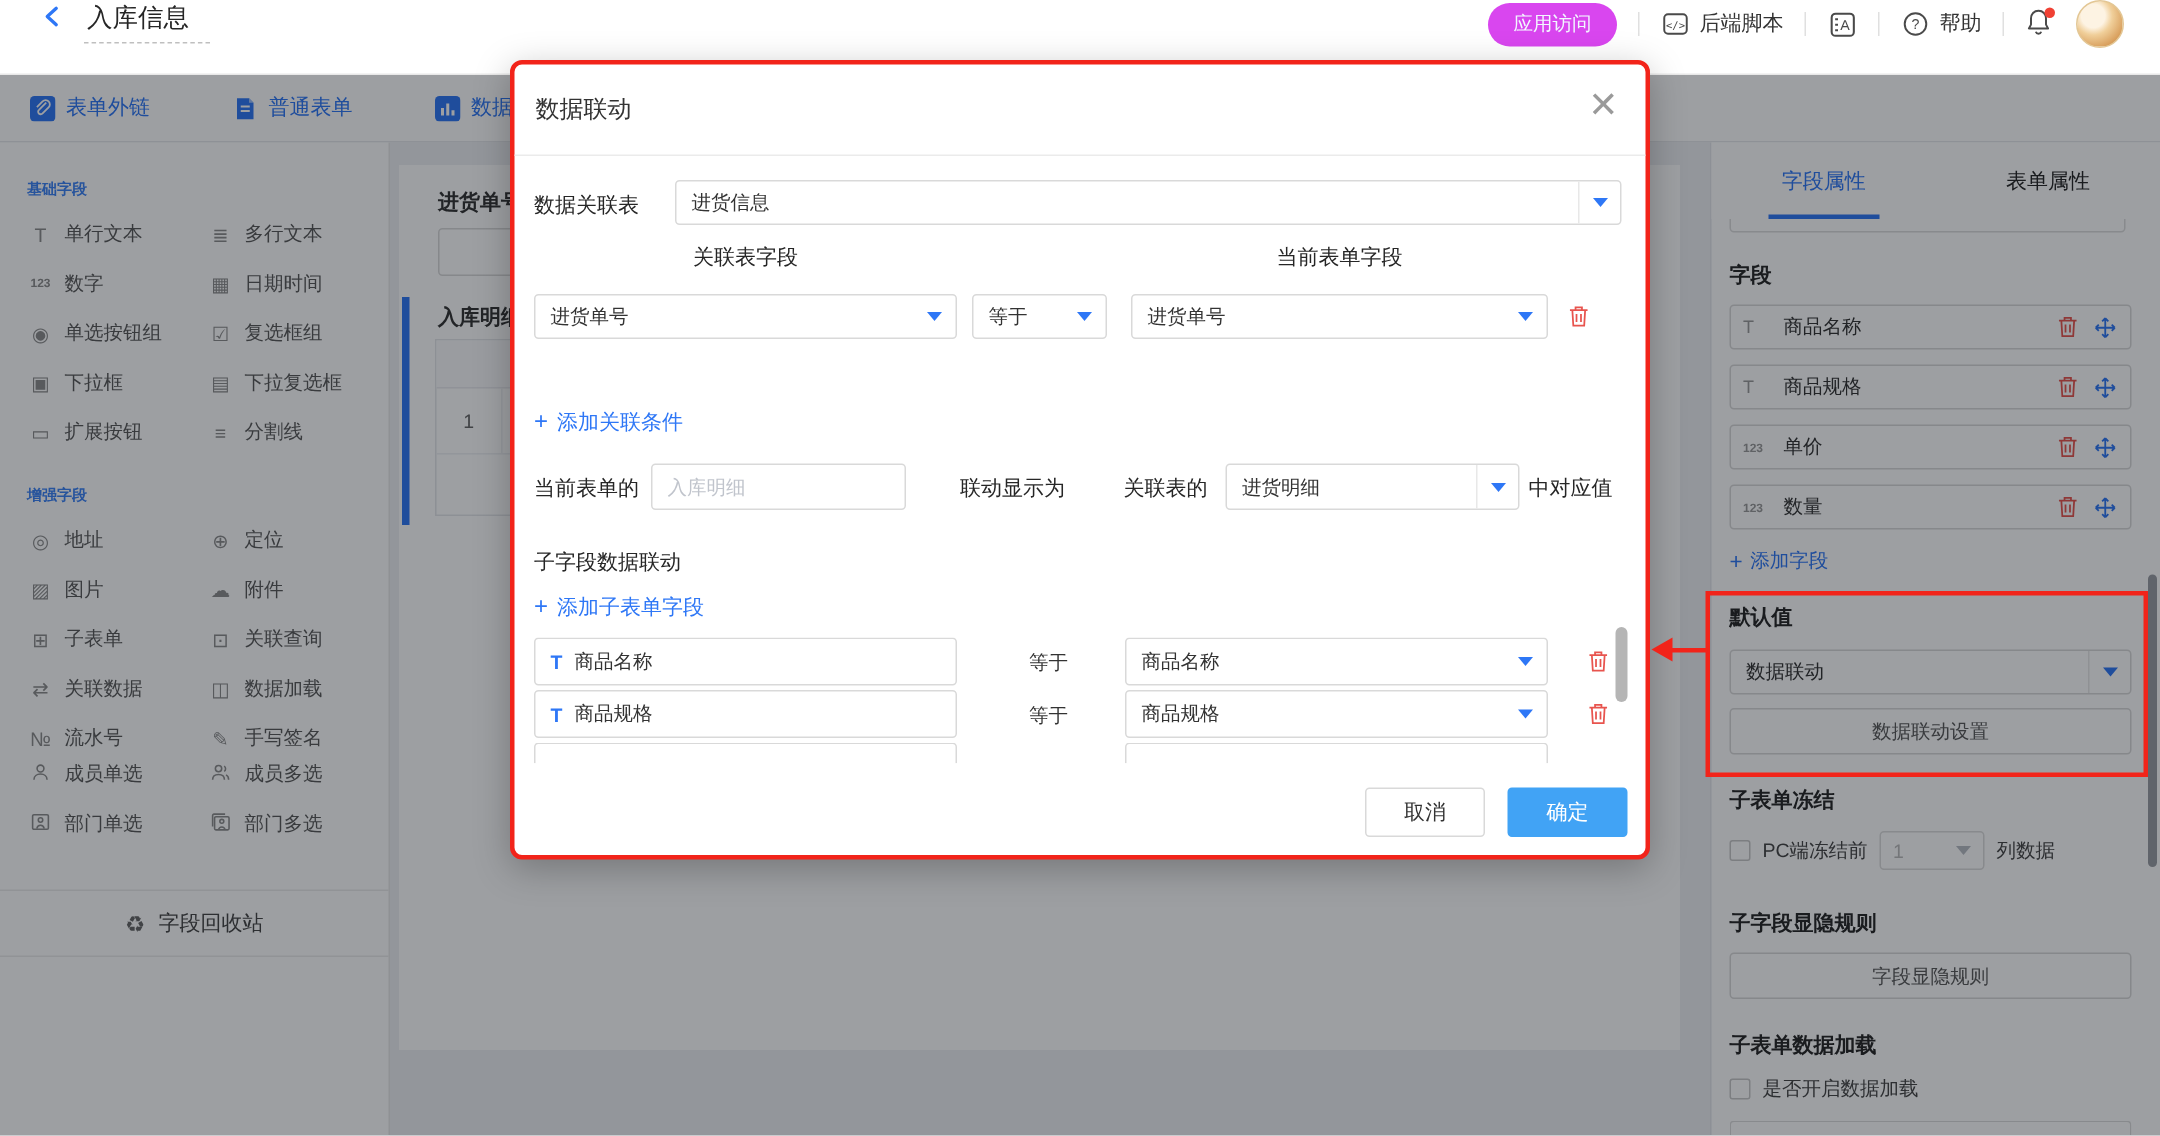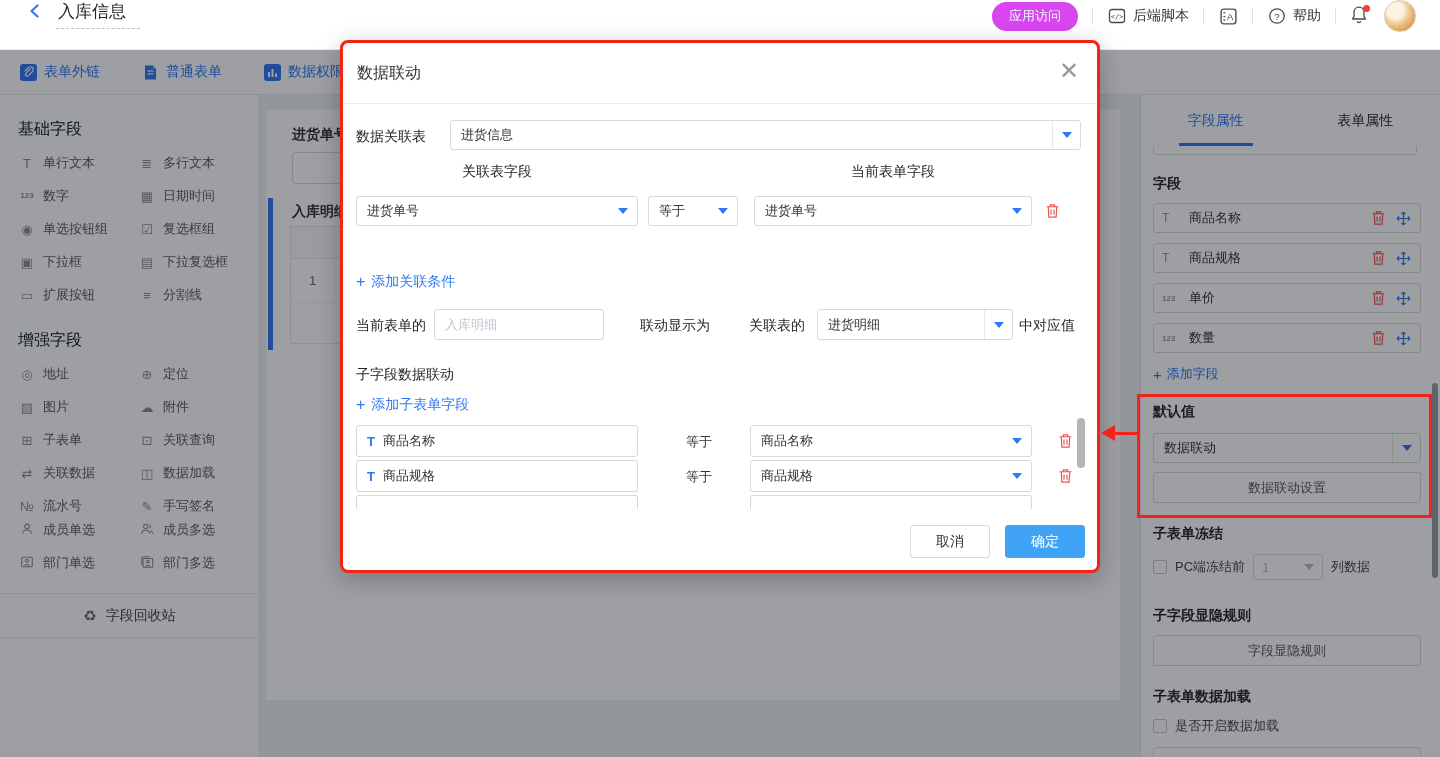--- a/index.html
+++ b/index.html
@@ -20,31 +20,31 @@
   .tb-ico { width:20px; height:20px; display:flex; align-items:center; justify-content:center; }
   .bell-wrap { position:relative; width:20px; height:22px; cursor:pointer; }
   .bell-dot { position:absolute; right:0px; top:0px; width:7px; height:7px; border-radius:50%; background:#f04134; }
   .avatar { width:32px; height:32px; border-radius:50%; cursor:pointer;
             background:radial-gradient(circle at 35% 32%, #fdf3e3 0 28%, #f0cf9a 45%, #d9a05e 75%, #b97e3e 100%);
             border:1px solid #e3c795; }
 
   
   .toolbar { position:absolute; left:0; top:50px; width:1440px; height:45px; background:#fff;
              border-bottom:1px solid #e6e8eb; display:flex; align-items:center; }
-  .tool-links { display:flex; gap:42px; padding-left:20px; }
+  .tool-links { display:flex; gap:55px; padding-left:20px; }
   .tool-link { display:flex; align-items:center; gap:7px; font-size:14px; color:#2e77f6; cursor:pointer; }
   .tool-link .uicon { width:17px; height:17px; }
   .tool-actions { margin-left:auto; display:flex; gap:15px; padding-right:31px; }
   .btn-outline-blue { width:78px; height:29px; border:1px solid #2e77f6; color:#2e77f6; background:#fff;
                       border-radius:3px; font-size:13px; display:flex; align-items:center; justify-content:center; cursor:pointer; }
 
   
   .sidebar { position:absolute; left:0; top:95px; width:260px; height:662px; background:#fff;
              border-right:1px solid #e8e8e8; }
-  .sec-title { font-size:16px; font-weight:normal; color:#0f172a; padding:21px 0 13px 18px; }
+  .sec-title { font-size:10px; font-weight:bold; color:#3b82f6; padding:21px 0 13px 18px; }
   .sec-title:first-child { padding-top:24px; }
   .sec-items { display:grid; grid-template-columns:120px 114px; row-gap:17px; padding:2px 0 6px 18px; }
   .sb-item { display:flex; align-items:center; gap:7px; font-size:13px; color:#595959; cursor:pointer; height:16px; }
   .sb-item .uicon { width:18px; color:#8c8c8c; font-size:13px; text-align:center; flex:none; line-height:1; }
   .sb-item .uicon.num { font-size:8px; letter-spacing:0; font-weight:bold; }
   .recycle-row { position:absolute; left:0; right:0; top:498px; height:45px; border-top:1px solid #ebebeb;
                  border-bottom:1px solid #ebebeb; display:flex; align-items:center; justify-content:center;
                  gap:9px; font-size:14px; color:#454545; cursor:pointer; }
   .recycle-glyph { font-size:15px; color:#666; }
 

